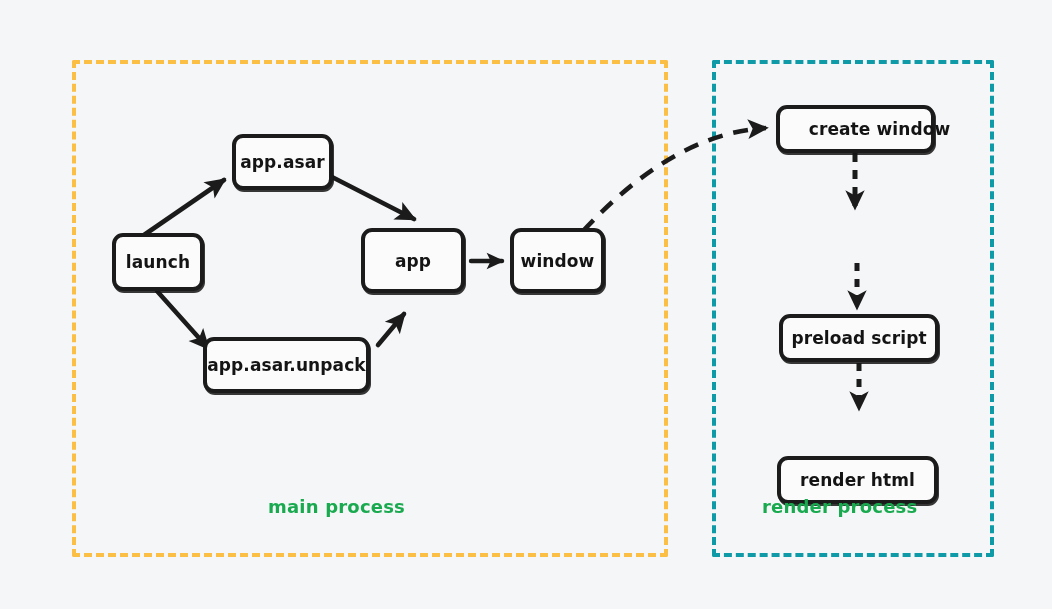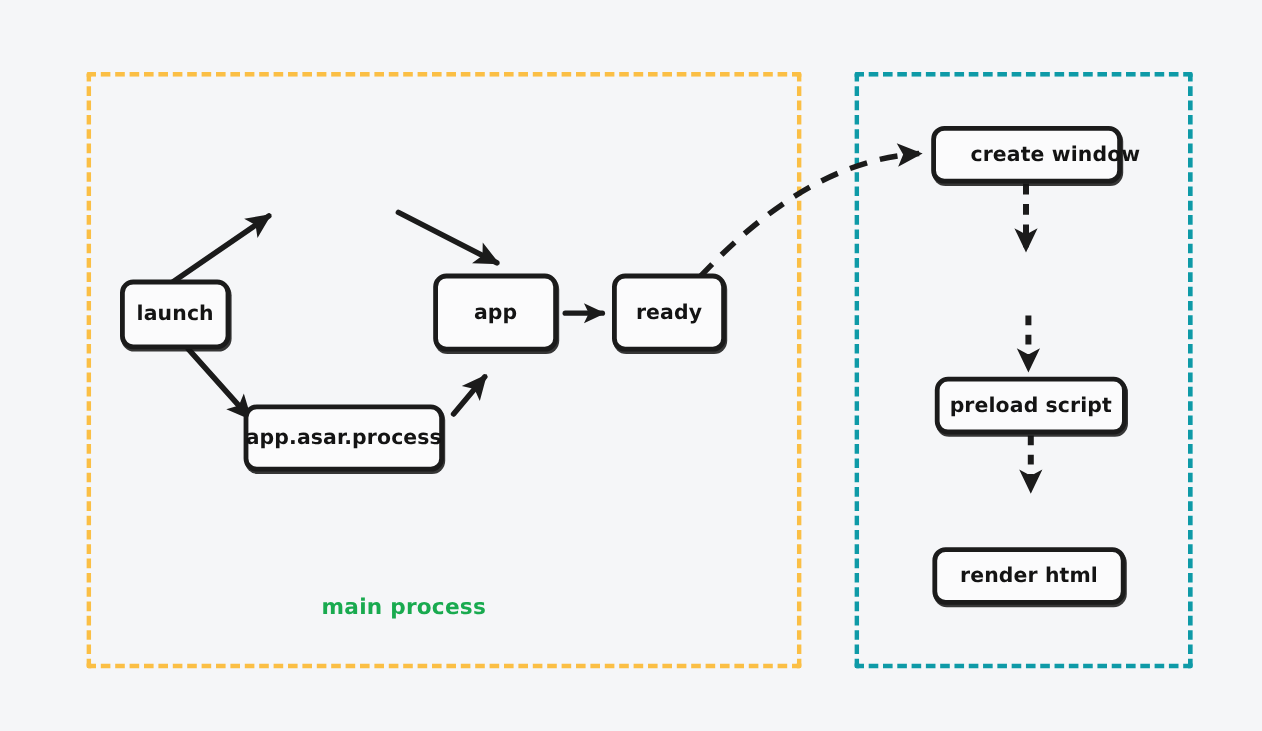--- a/index.html
+++ b/index.html
@@ -112,45 +112,49 @@
 
     <path d="M 583 231 C 640 170, 700 132, 766 128" stroke="#1b1b1b" stroke-width="4.6" fill="none" stroke-linecap="butt" stroke-dasharray="15 11" marker-end="url(#ah)"></path>
 
     <path d="M 855 153 L 855 206" stroke="#1b1b1b" stroke-width="5" fill="none" stroke-linecap="butt" stroke-dasharray="9 8" marker-end="url(#ah-dn)"></path>
 
     <path d="M 857 263 L 857 306" stroke="#1b1b1b" stroke-width="5" fill="none" stroke-linecap="butt" stroke-dasharray="8 8" marker-end="url(#ah-dn)"></path>
 
     <path d="M 859 363 L 859 407" stroke="#1b1b1b" stroke-width="5" fill="none" stroke-linecap="butt" stroke-dasharray="8 8" marker-end="url(#ah-dn)"></path>
   </svg>
 
-  <div class="node" style="left:100px; top:233px; width:92px; height:58px;">
+  <div class="node" style="left:112px; top:233px; width:92px; height:58px;">
     <span>launch</span>
   </div>
 
+  <div class="node" style="left:232px; top:134px; width:101px; height:56px;">
+    <span>app.asar</span>
+  </div>
 
   <div class="node" style="left:203px; top:337px; width:167px; height:56px;">
-    <span>app.asar.process</span>
+    <span>app.asar.unpack</span>
   </div>
 
   <div class="node" style="left:361px; top:228px; width:104px; height:65px;">
     <span>app</span>
   </div>
 
   <div class="node" style="left:510px; top:228px; width:95px; height:65px;">
-    <span>ready</span>
+    <span>window</span>
   </div>
 
   <div class="node" style="left:776px; top:105px; width:159px; height:48px;padding-left:48px;">
     <span>create window</span>
   </div>
 
 
   <div class="node" style="left:779px; top:314px; width:160px; height:48px;">
     <span>preload script</span>
   </div>
 
   <div class="node" style="left:777px; top:416px; width:161px; height:48px;margin-top:40px;">
     <span>render html</span>
   </div>
 
   <div class="panel-label" id="label-main">main process</div>
+  <div class="panel-label" id="label-render">render process</div>
 
 </div>
 
 </body></html>

